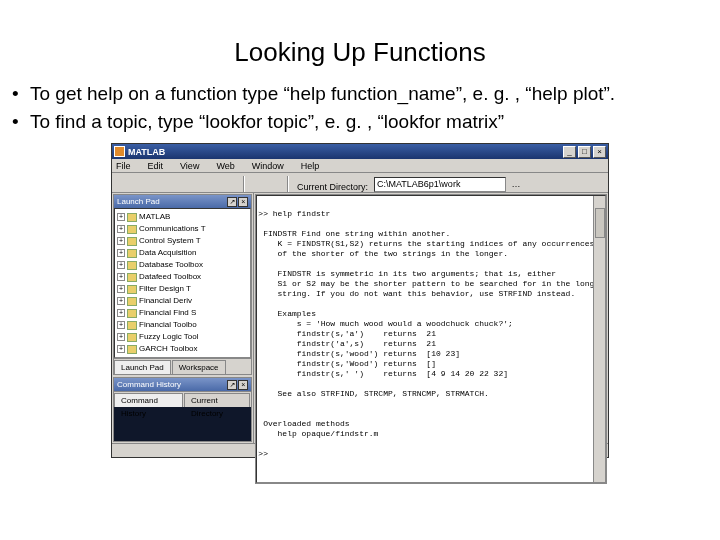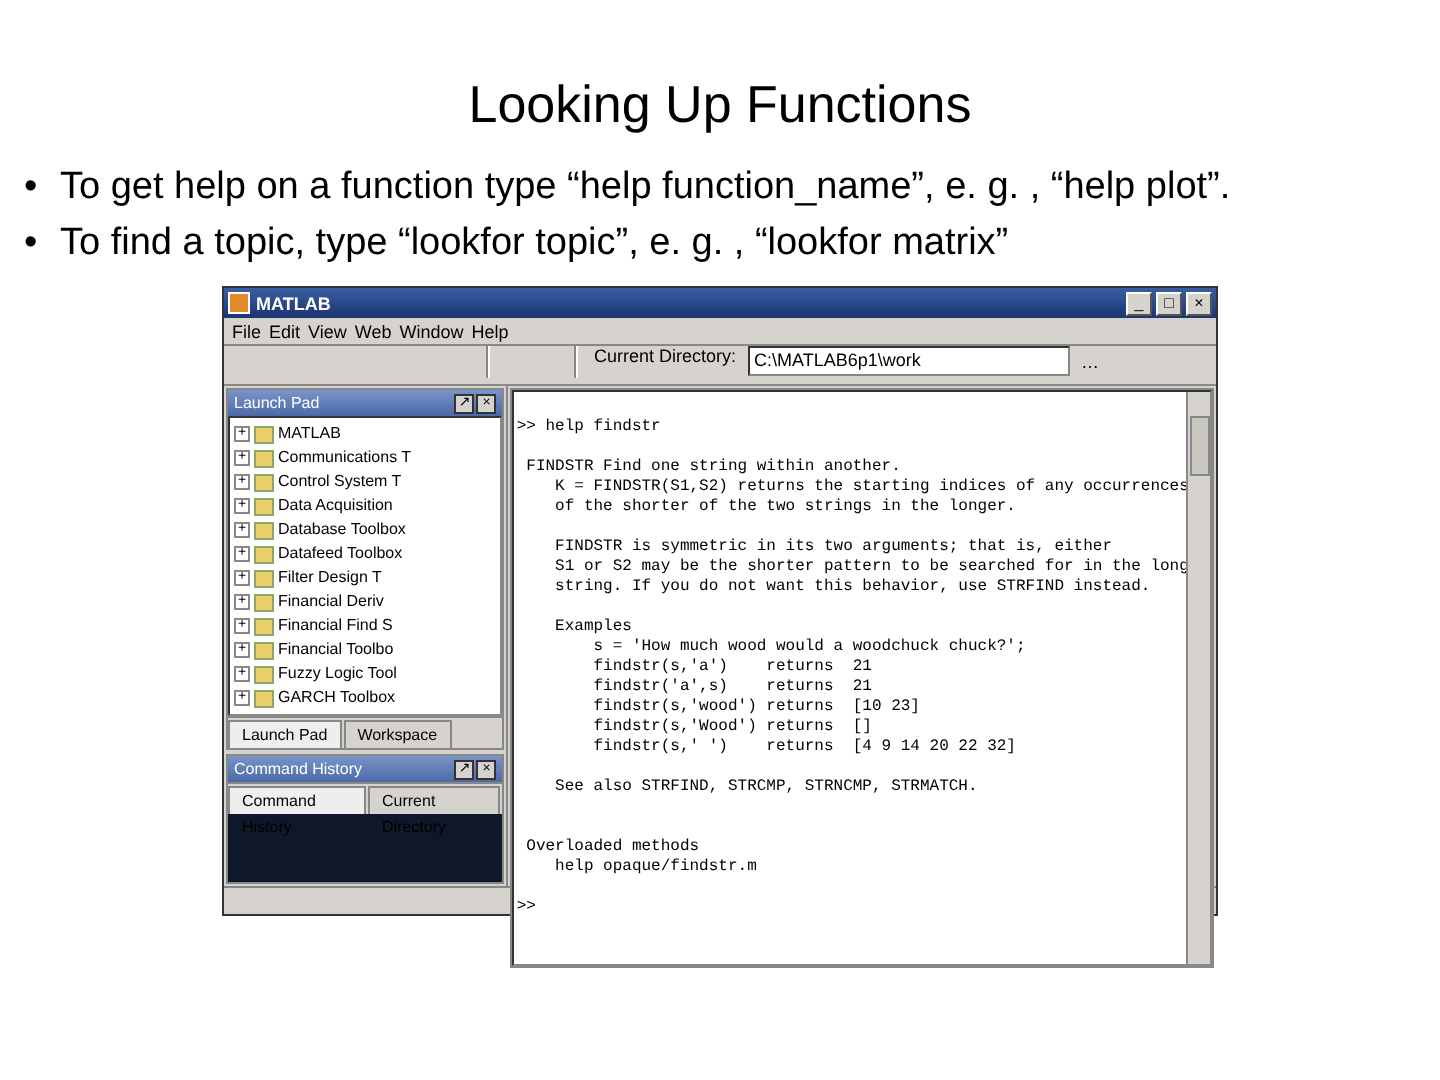--- a/index.html
+++ b/index.html
@@ -48,36 +48,36 @@
   .titlebar .ticon { width: 11px; height: 11px; background: #e08a2a; border: 1px solid #fff; margin-right: 3px; }
   .titlebar .ttxt { flex: 1; font-size: 9px; font-weight: bold; }
   .winbtns { display: flex; gap: 2px; }
   .winbtn {
     width: 13px; height: 12px; background: #d6d3ce;
     border: 1px solid #fff; border-right-color: #555; border-bottom-color: #555;
     font-size: 8px; line-height: 9px; text-align: center; color: #000;
   }
   .menubar {
     height: 14px; background: #d6d3ce; display: flex;
-    align-items: center; padding: 0 4px; gap: 4px;
+    align-items: center; padding: 0 4px; gap: 17px;
     border-bottom: 1px solid #888; font-size: 9px;
   }
   .toolbar {
-    height: 20px; background: #d6d3ce; display: flex; align-items: flex-start;
+    height: 20px; background: #d6d3ce; display: flex; align-items: flex-end;
     padding: 0 3px; gap: 2px; border-bottom: 1px solid #888;
   }
   .tbtn {
     width: 16px; height: 16px; background: #d6d3ce;
     border: 1px solid #d6d3ce;
   }
   .tsep { width: 2px; height: 16px; border-left: 1px solid #888; border-right: 1px solid #fff; margin: 0 2px; }
   .dirlabel { font-size: 9px; margin-left: 4px; }
   .dirfield {
     height: 15px; background: #fff; border: 1px inset #888;
-    width: 161px; margin-left: 4px; font-size: 9px; padding: 0 2px;
+    width: 132px; margin-left: 4px; font-size: 9px; padding: 0 2px;
     line-height: 13px;
   }
   .body { display: flex; height: 250px; }
   .left { width: 168px; display: flex; flex-direction: column; border-right: 1px solid #888; }
   .right { flex: 1; display: flex; flex-direction: column; }
   .panel { border: 1px solid #888; margin: 1px; display: flex; flex-direction: column; background: #0f172a; }
   .panel-hd {
     height: 13px; background: linear-gradient(#7a94c8, #4a6aa8);
     color: #fff; font-size: 8px; padding: 0 3px;
     display: flex; align-items: center; justify-content: space-between;

